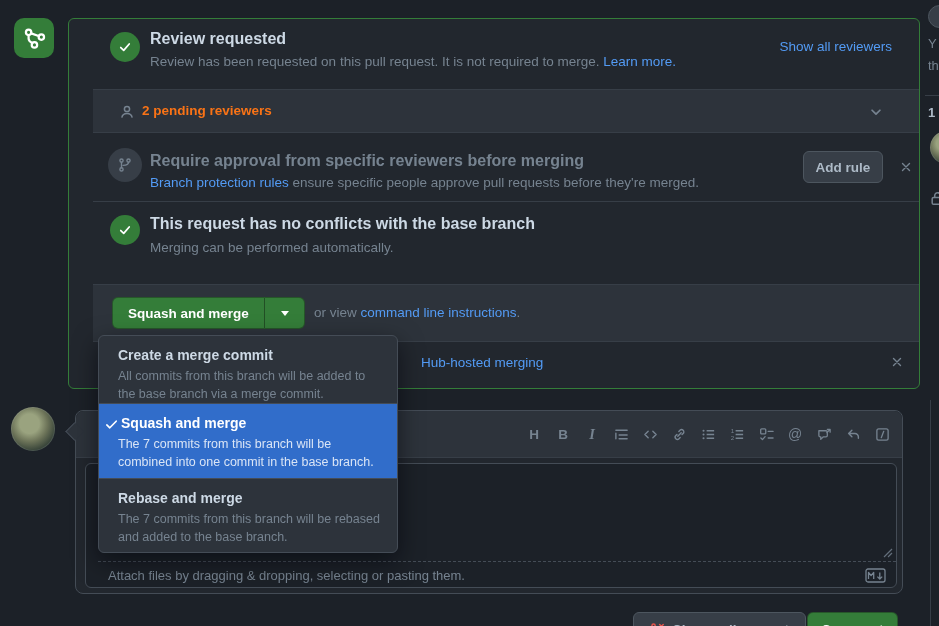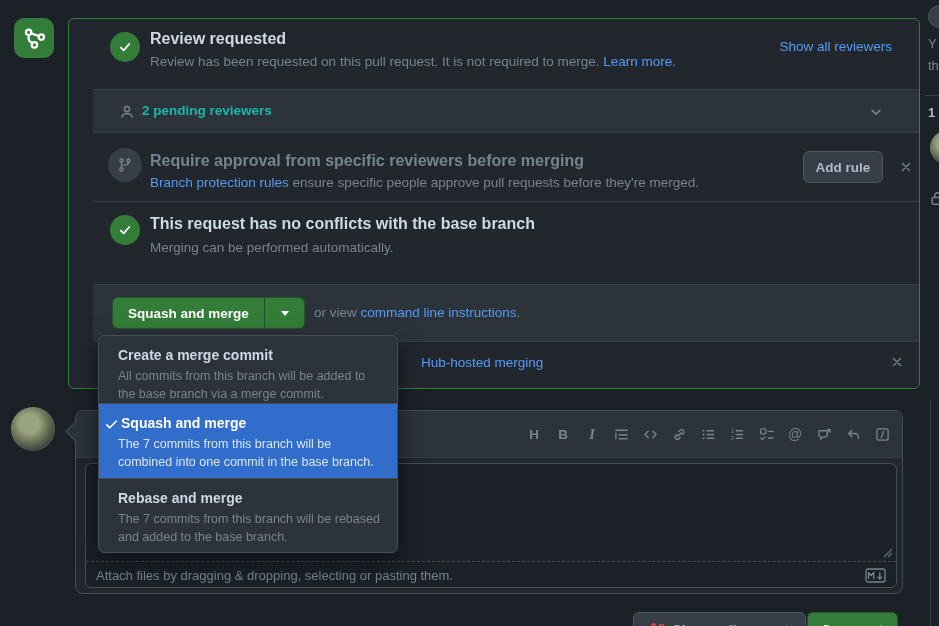--- a/index.html
+++ b/index.html
@@ -72,21 +72,21 @@
   .comment-box { position:absolute; left:75px; top:410px; width:828px; height:184px;
     background:#22272e; border:1px solid #444c56; border-radius:8px; z-index:10; }
   .cb-header { height:47px; background:#2d333b; border-bottom:1px solid #373e47;
     border-radius:8px 8px 0 0; display:flex; align-items:center; justify-content:flex-end; padding-right:10px; }
   .toolbar { display:flex; gap:9px; }
   .tb { width:20px; height:26px; display:flex; align-items:center; justify-content:center;
     background:none; border:none; cursor:pointer; color:#768390; }
   .tb .tg { font-size:13.5px; font-weight:700; font-family:"Liberation Sans",sans-serif; }
   .tb .tg.it { font-style:italic; font-family:"Liberation Serif",serif; font-size:14.5px; }
   .cb-editor { position:absolute; left:9px; top:52px; width:812px; height:125px;
-    background:#1c2128; border:1px solid #444c56; border-radius:6px; }
+    background:#1c2128; border:1px solid #444c56; border-radius:6px;padding-left:12px; }
   .cb-textarea { position:relative; height:98px; border-bottom:1px dashed #444c56; cursor:text; }
   .resize-h { position:absolute; right:3px; bottom:3px; }
   .cb-attach { height:26px; display:flex; align-items:center; padding:0 10px; cursor:pointer; }
   .cb-attach span { font-size:13px; color:#768390; flex:1; }
 
   .btn-close { position:absolute; left:633px; top:612px; width:173px; height:34px;
     background:#373e47; border:1px solid #4d565f; border-radius:6px; color:#adbac7;
     font-size:13.5px; font-weight:600; font-family:inherit; cursor:pointer;
     display:flex; align-items:center; justify-content:center; gap:7px; }
   .btn-comment { position:absolute; left:807px; top:612px; width:91px; height:34px;
@@ -128,21 +128,21 @@
         <a>Learn more.</a>
       </div>
       <a class="abs" style="right:27px;top:20px;font-size:13.5px;">Show all reviewers</a>
     </div>
 
     <div class="sec sec-pending">
       <svg class="abs" style="left:26px;top:14px;" width="16" height="16" viewBox="0 0 16 16" fill="none" stroke="#768390" stroke-width="1.5" stroke-linejoin="round">
         <circle cx="8" cy="5" r="2.6"></circle>
           <path d="M2.8 13.6c.6-2.8 2.6-4 5.2-4s4.6 1.2 5.2 4"></path>
       </svg>
-      <span class="abs" style="left:49px;top:13px;font-size:13.5px;font-weight:700;color:#14b8a6;">2 pending reviewers</span>
+      <span class="abs" style="left:49px;top:13px;font-size:13.5px;font-weight:700;color:#f97316;">2 pending reviewers</span>
       <svg class="abs" style="right:36px;top:15px;" width="14" height="14" viewBox="0 0 16 16" fill="none" stroke="#768390" stroke-width="2" stroke-linecap="round" stroke-linejoin="round">
           <path d="M3.5 6l4.5 4.5L12.5 6"></path>
         </svg>
     </div>
 
     <div class="sec sec-protect">
       <span class="gray-circle" style="left:15px;top:15px;">
         <svg width="16" height="16" viewBox="0 0 16 16" fill="none" stroke="#768390" stroke-width="1.4" stroke-linecap="round">
           <circle cx="4.5" cy="3.6" r="1.6"></circle>
             <circle cx="11.5" cy="3.6" r="1.6"></circle>

